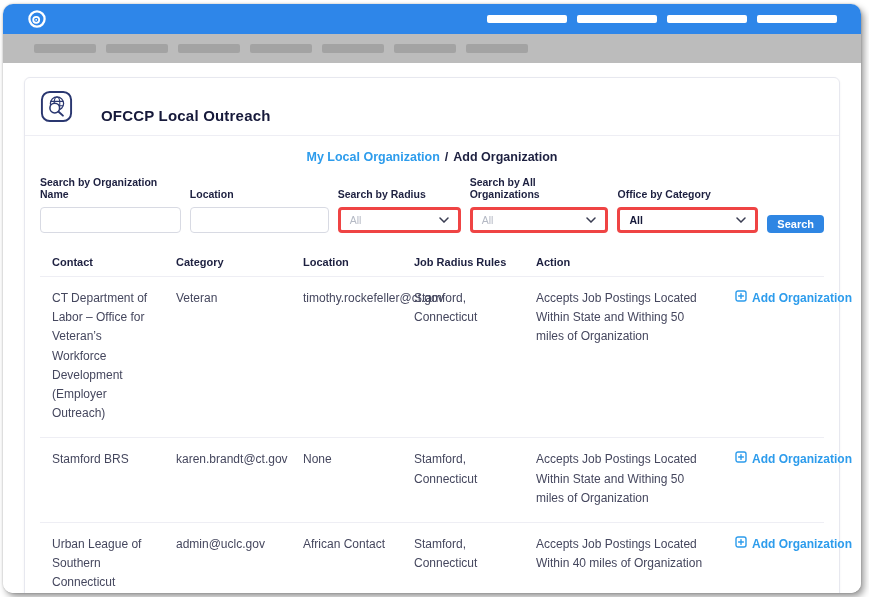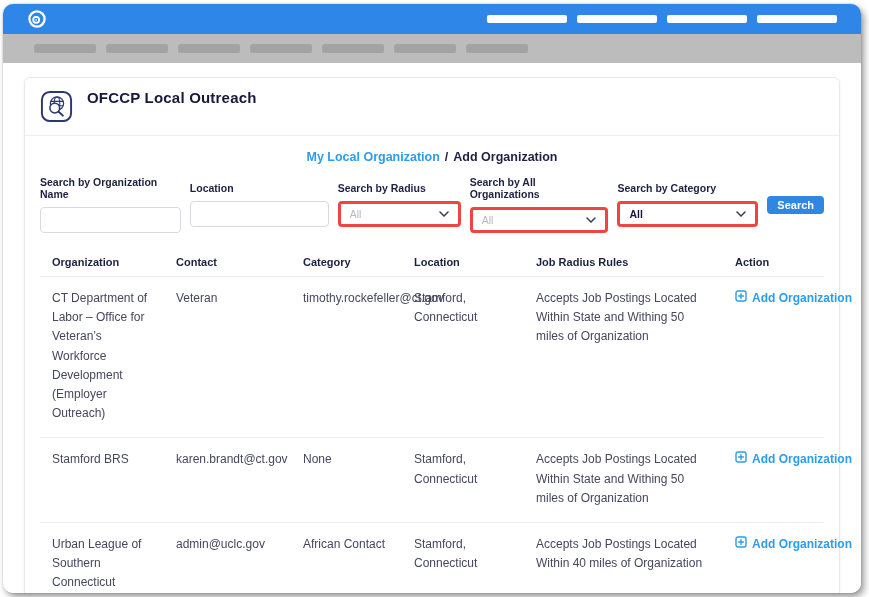--- a/index.html
+++ b/index.html
@@ -14,27 +14,27 @@
   
   .topbar { height:30px; background:#2E86E9; display:flex; align-items:center; padding:0 24px; flex:none; }
   .topbar-menu { margin-left:auto; display:flex; gap:10px; }
   .topbar-pill { width:80px; height:8px; background:#ffffff; border-radius:2px; }
   
   .navbar { height:29px; background:#bcbcbc; display:flex; align-items:center; gap:10px; padding:0 31px; flex:none; }
   .nav-pill { width:62px; height:9px; background:#a3a3a3; border-radius:2px; }
   
   .content { flex:1; background:#fff; padding:14px 21px 0; }
   .card { border:1px solid #e7e8ef; border-radius:6px; background:#fff; box-shadow:0 1px 3px rgba(25,27,58,.05); }
-  .card-header { display:flex; align-items:flex-start; gap:13px; padding:11px 14px; border-bottom:1px solid #eeeef4; }
+  .card-header { display:flex; align-items:flex-end; gap:27px; padding:11px 14px; border-bottom:1px solid #eeeef4; }
   .page-title { font-size:15px; font-weight:700; color:#16193a; letter-spacing:.2px; }
   .breadcrumb { padding:14px 15px 2px; font-size:12.5px; font-weight:700; color:#1d2040;text-align:center; }
   .breadcrumb a { color:#2D9CEC; text-decoration:none; cursor:pointer; }
   .breadcrumb .sep { margin:0 5px; font-weight:600; }
   
-  .filters { display:flex; align-items:center; gap:9px; padding:10px 15px 14px; }
+  .filters { display:flex; align-items:flex-end; gap:9px; padding:10px 15px 14px; }
   .field { }
   .field label { display:block; font-size:10.5px; font-weight:700; color:#1d2040; margin-bottom:7px; }
   .field .ctrl { height:26px; border:3px solid #ef4444; border-radius:4px; background:#fff; }
   .field input { width:100%; height:26px; border:1px solid #d8dae3; border-radius:4px; padding:0 8px; font-size:11px; color:#16193a; outline:none; }
   .w1{width:142px} .w2{width:140px} .w3{width:124px} .w4{width:140px} .w5{width:142px}
   .select-box { display:flex; align-items:center; justify-content:space-between; padding:0 9px; cursor:pointer; }
   .select-box .val { font-size:10.5px; color:#16193a; font-weight:600; }
   .select-box .val.muted { color:#b4b9c4; font-weight:400; }
   .btn-search { background:#2F86E3; color:#fff; border:none; border-radius:4px; height:18px; padding:0 10px; font-size:11px; font-weight:600; cursor:pointer; }
   
@@ -124,34 +124,33 @@
           <div class="field w4">
             <label>Search by All Organizations</label>
             <div class="ctrl select-box">
               <span class="val muted">All</span>
               <svg width="10" height="6" viewBox="0 0 10 6">
                   <path d="M1 1l4 4 4-4" fill="none" stroke="#3a3d52" stroke-width="1.5" stroke-linecap="round"></path>
                 </svg>
             </div>
           </div>
           <div class="field w5">
-            <label>Search by Category</label>
+            <label>Office by Category</label>
             <div class="ctrl select-box">
               <span class="val">All</span>
               <svg width="10" height="6" viewBox="0 0 10 6">
                   <path d="M1 1l4 4 4-4" fill="none" stroke="#3a3d52" stroke-width="1.5" stroke-linecap="round"></path>
                 </svg>
             </div>
           </div>
           <button class="btn-search">Search</button>
         </div>
 
         <div class="table">
           <div class="t-head">
-            <div class="th">Organization</div>
             <div class="th">Contact</div>
             <div class="th">Category</div>
             <div class="th">Location</div>
             <div class="th">Job Radius Rules</div>
             <div class="th">Action</div>
           </div>
 
           <div class="t-row">
             <div class="td">CT Department of Labor – Office for Veteran’s Workforce Development (Employer Outreach)</div>
             <div class="td">Veteran</div>

